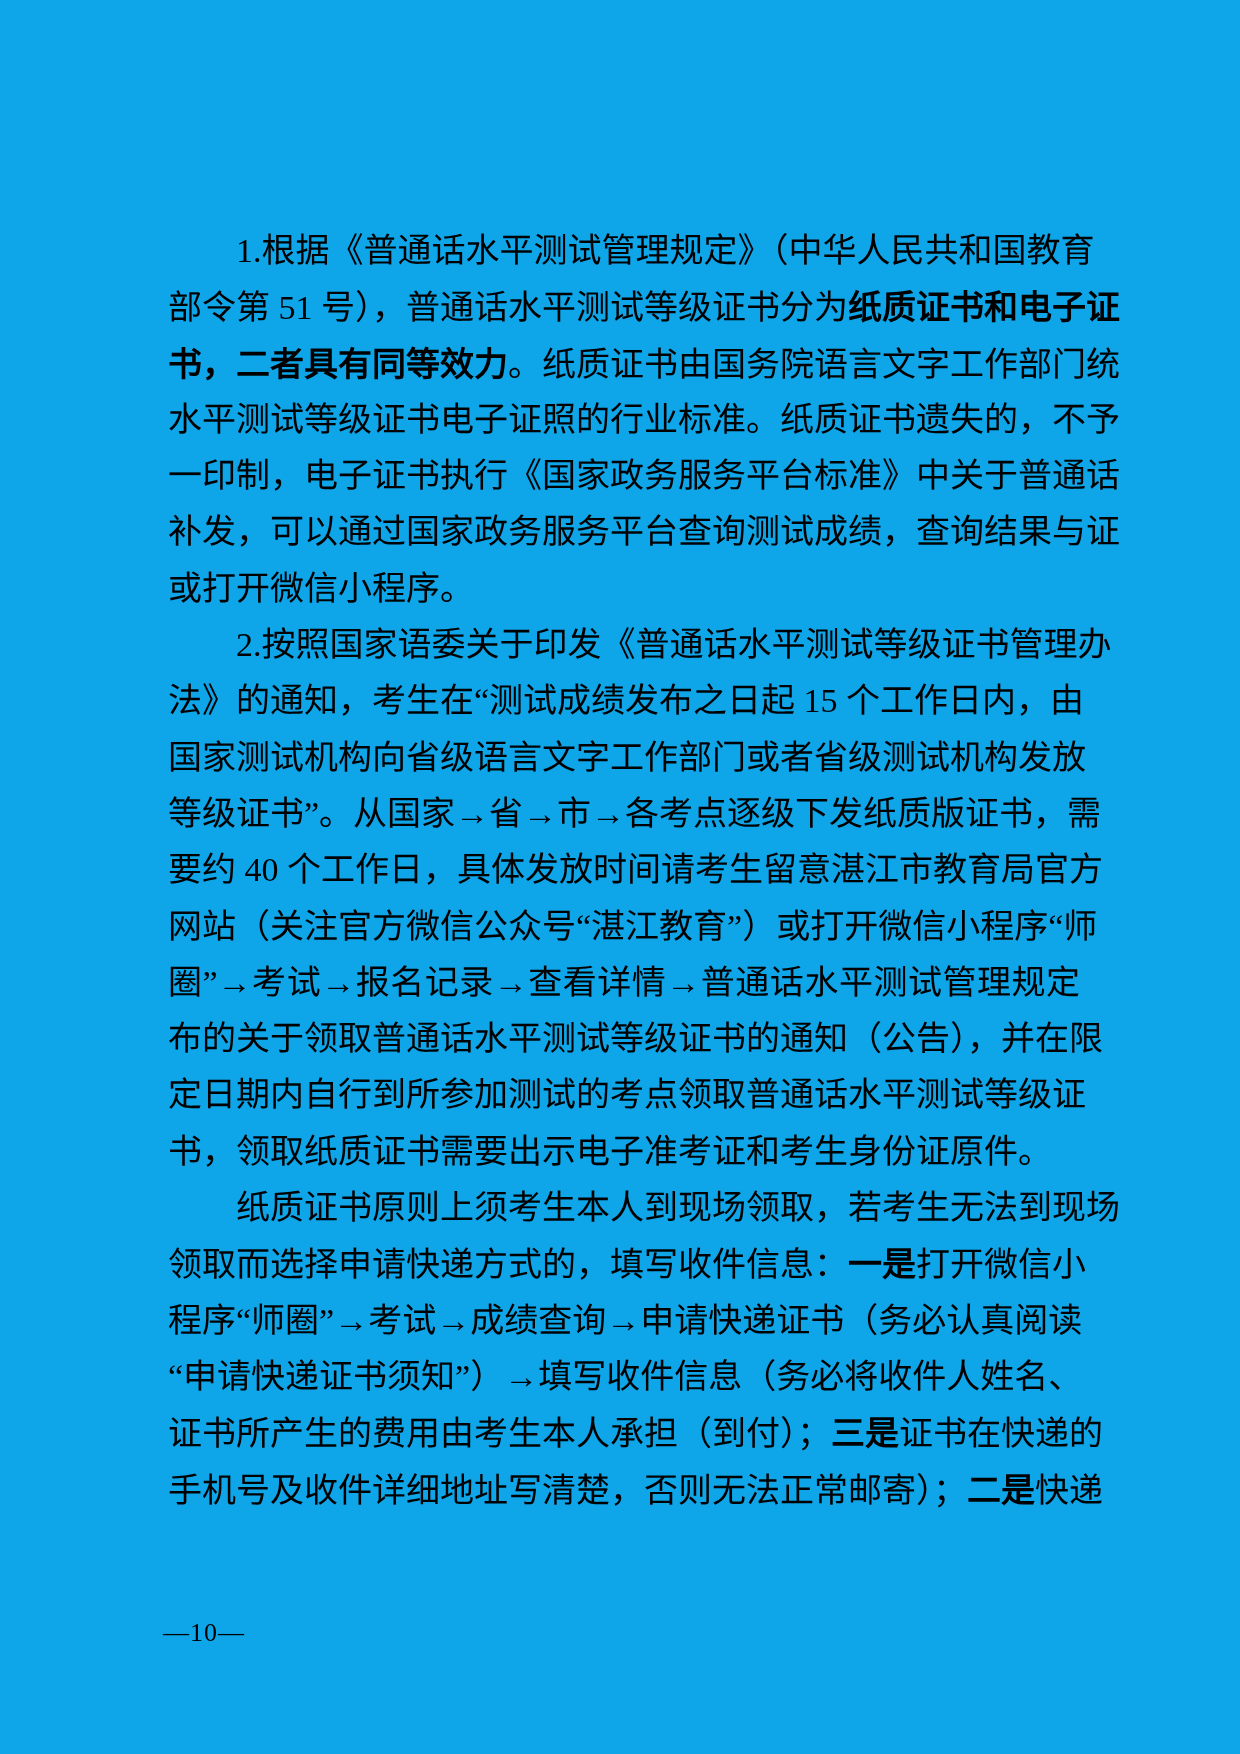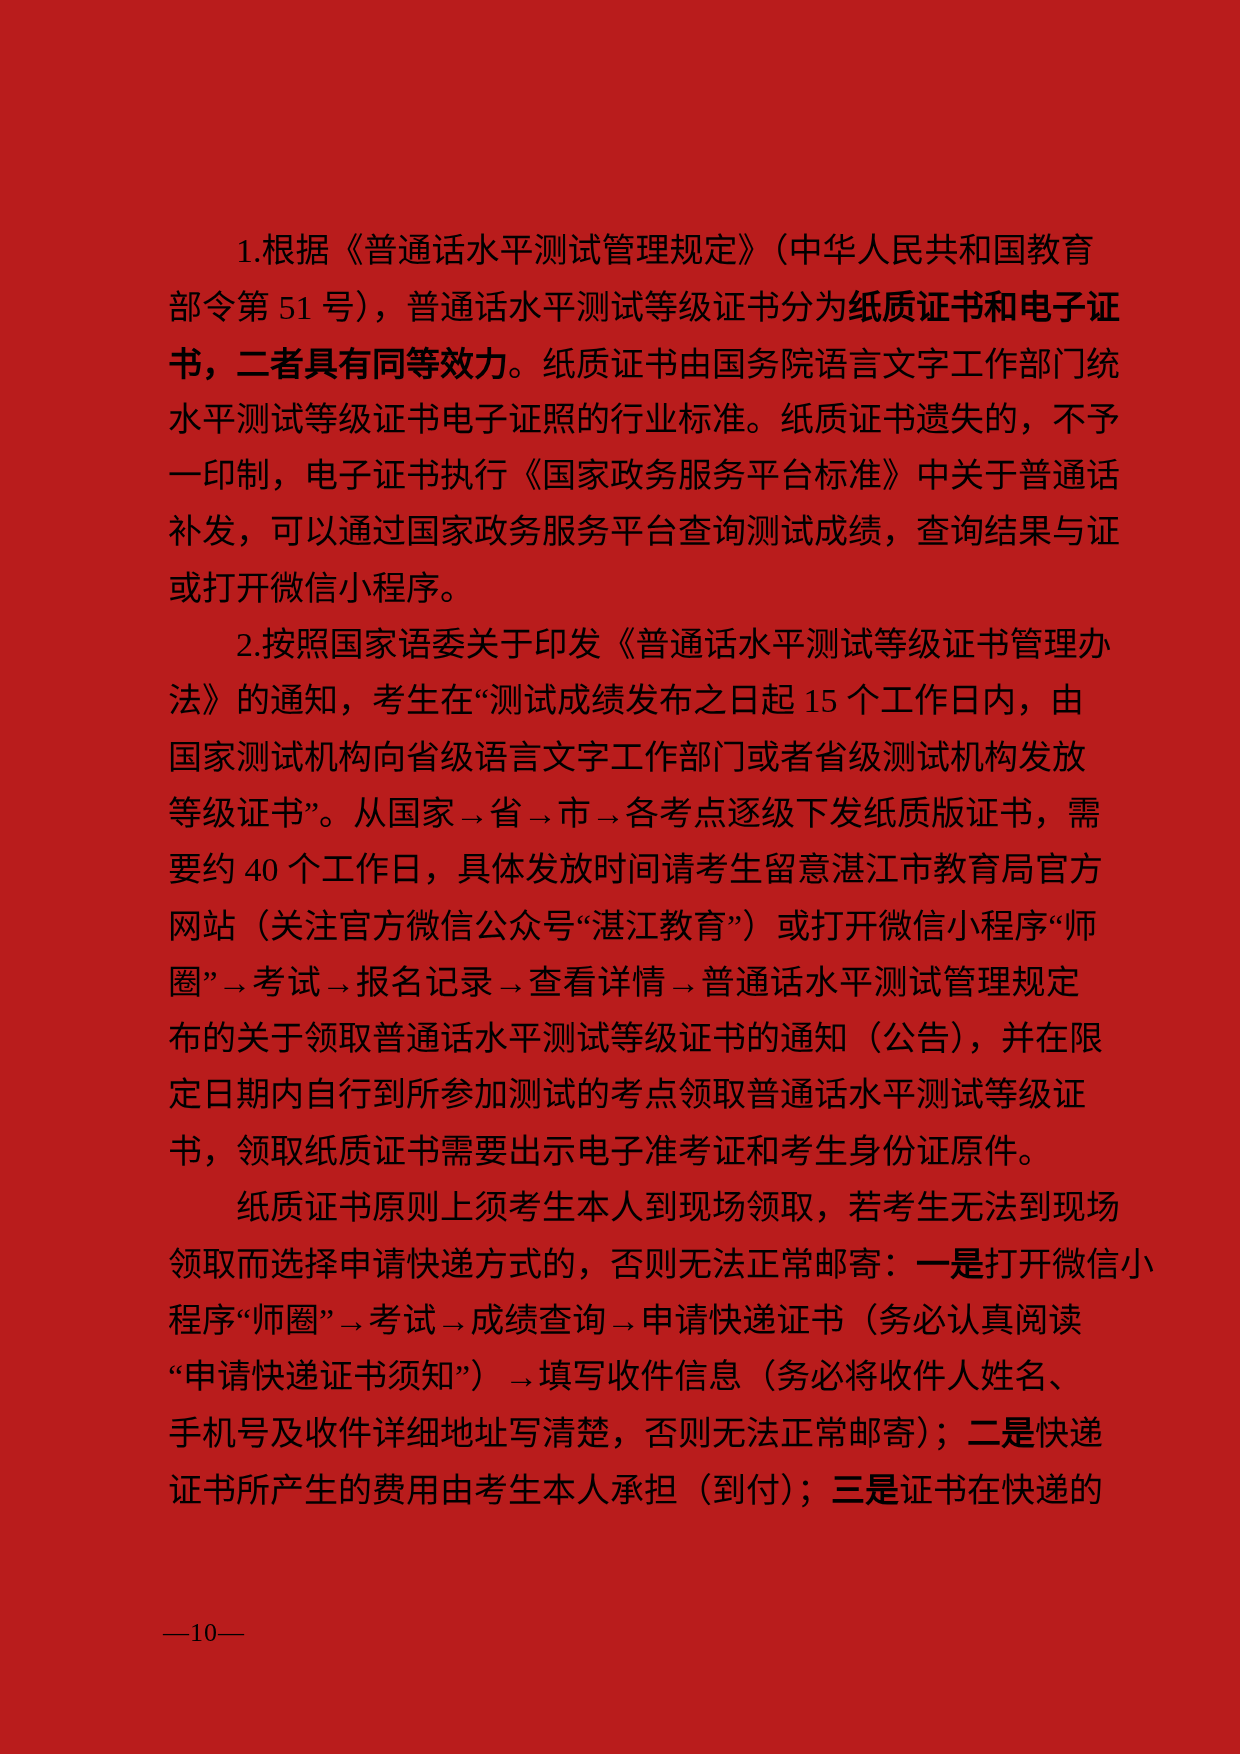--- a/index.html
+++ b/index.html
@@ -4,21 +4,21 @@
 <style>
   html, body {
     margin: 0;
     padding: 0;
     background: #ffffff;
   }
   .sheet {
     position: relative;
     width: 1240px;
     height: 1754px;
-    background: #b91c1c;
+    background: #0ea5e9;
     overflow: hidden;
     font-family: "Liberation Serif", "DejaVu Serif", serif;
     color: #000000;
   }
   .text-block {
     position: absolute;
     left: 168px;
     top: 223px;
     width: 912px;
   }
@@ -89,27 +89,27 @@
     <div class="line"><span>圈”→考试→报名记录→查看详情→普通话水平测试管理规定</span></div>
 
     <div class="line"><span>布的关于领取普通话水平测试等级证书的通知（公告），并在限</span></div>
 
     <div class="line"><span>定日期内自行到所参加测试的考点领取普通话水平测试等级证</span></div>
 
     <div class="line no-just"><span>书，领取纸质证书需要出示电子准考证和考生身份证原件。</span></div>
 
     <div class="line indent"><span>纸质证书原则上须考生本人到现场领取，若考生无法到现场</span></div>
 
-    <div class="line"><span>领取而选择申请快递方式的，否则无法正常邮寄：</span><span class="hei">一是</span><span>打开微信小</span></div>
+    <div class="line"><span>领取而选择申请快递方式的，填写收件信息：</span><span class="hei">一是</span><span>打开微信小</span></div>
 
     <div class="line"><span>程序“师圈”→考试→成绩查询→申请快递证书（务必认真阅读</span></div>
 
     <div class="line"><span>“申请快递证书须知”）→填写收件信息（务必将收件人姓名、</span></div>
 
+    <div class="line"><span>证书所产生的费用由考生本人承担（到付）；</span><span class="hei">三是</span><span>证书在快递的</span></div>
+
     <div class="line"><span>手机号及收件详细地址写清楚，否则无法正常邮寄）；</span><span class="hei">二是</span><span>快递</span></div>
-
-    <div class="line"><span>证书所产生的费用由考生本人承担（到付）；</span><span class="hei">三是</span><span>证书在快递的</span></div>
 
   </div>
 
   <div class="page-number">—10—</div>
 
 </div>
 
 </body></html>

